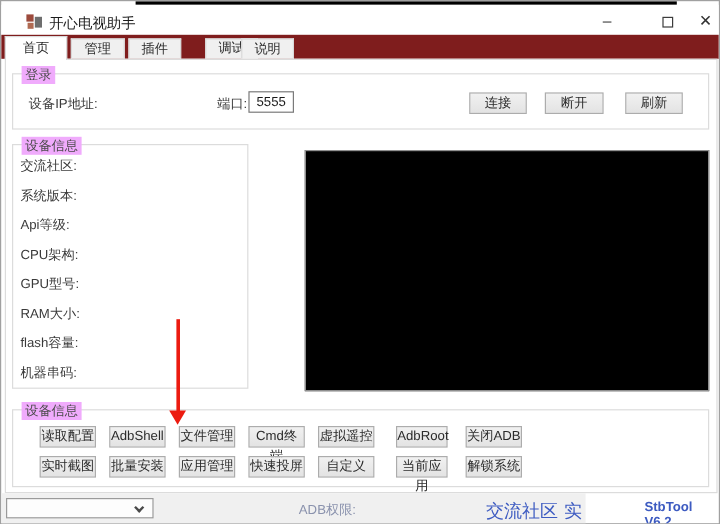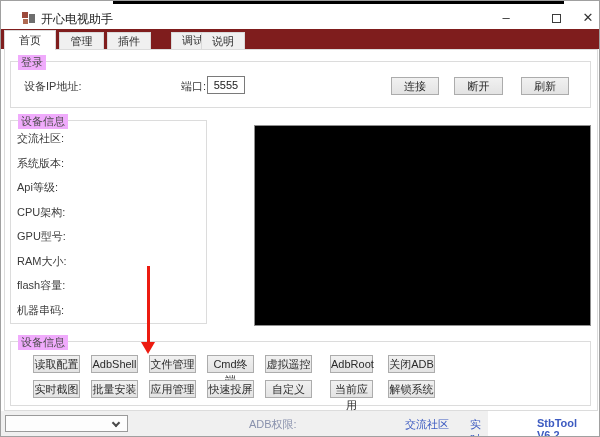--- a/index.html
+++ b/index.html
@@ -71,21 +71,21 @@
                 border-top:12px solid #ec1b10; }
 
   
   .statusbar { left:0; top:410px; width:487px; height:26px; background:#f0f0f0; }
   .combo { position:absolute; left:4px; top:4px; width:123px; height:17px;
            background:#fdfdfd; border:1px solid #9a9a9a; }
   .chevron { position:absolute; right:8px; top:4px; width:6px; height:6px;
              border-right:2px solid #4a4a4a; border-bottom:2px solid #4a4a4a;
              transform:rotate(45deg); }
   .adb-label { position:absolute; left:248px; top:6px; font-size:11px; color:#8a92ad; }
-  .link { position:absolute; top:6px; font-size:11px; color:#3d5bc1; cursor:pointer; }
+  .link { position:absolute; top:6px; font-size:15px; color:#3d5bc1; cursor:pointer; }
   .lnk-community { left:404px; }
   .lnk-feedback { left:469px; }
   .version { position:absolute; left:536px; top:6px; font-size:11px; color:#3d5bc1;
              font-weight:bold; }
 </style>
 </head>
 <body>
 
 <div class="abs top-strip"></div>
 

